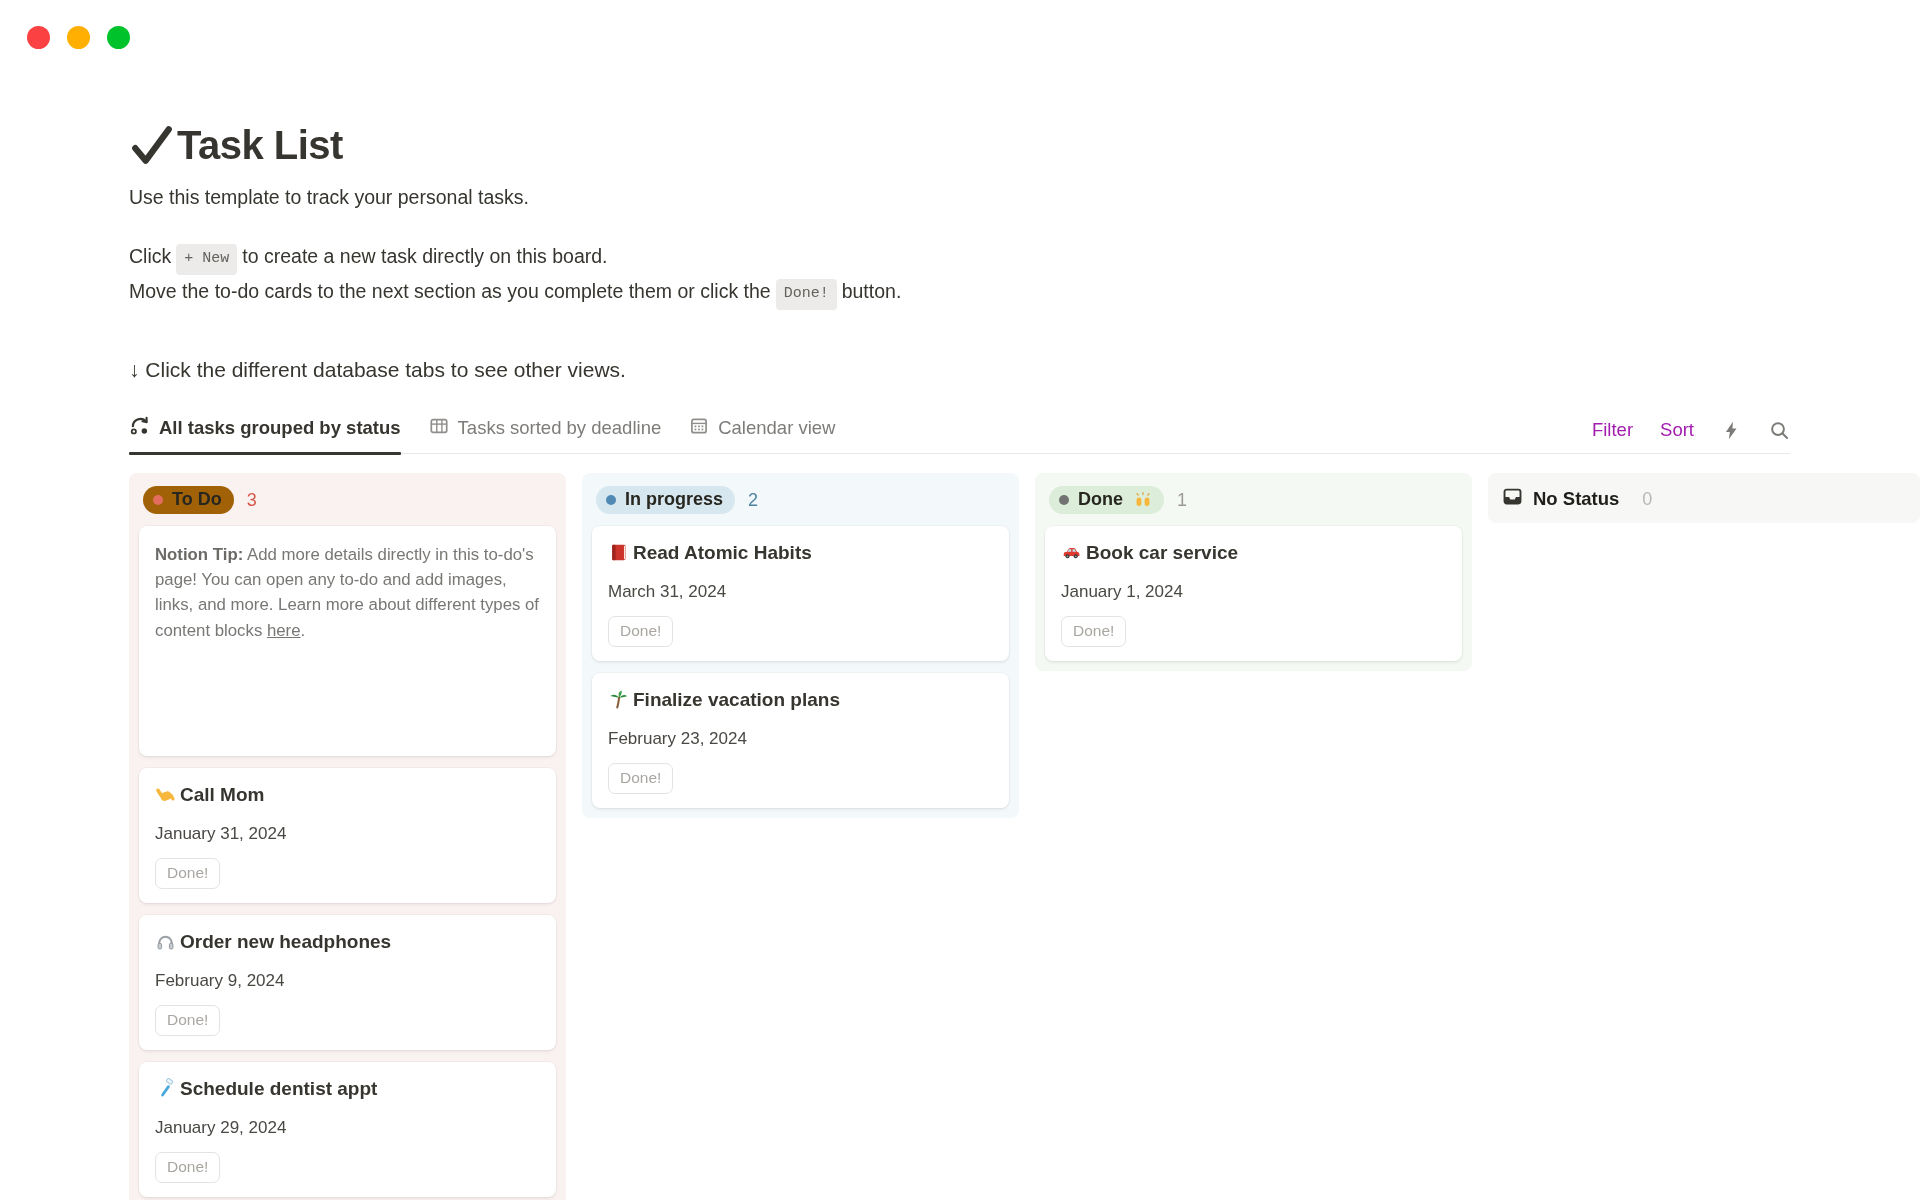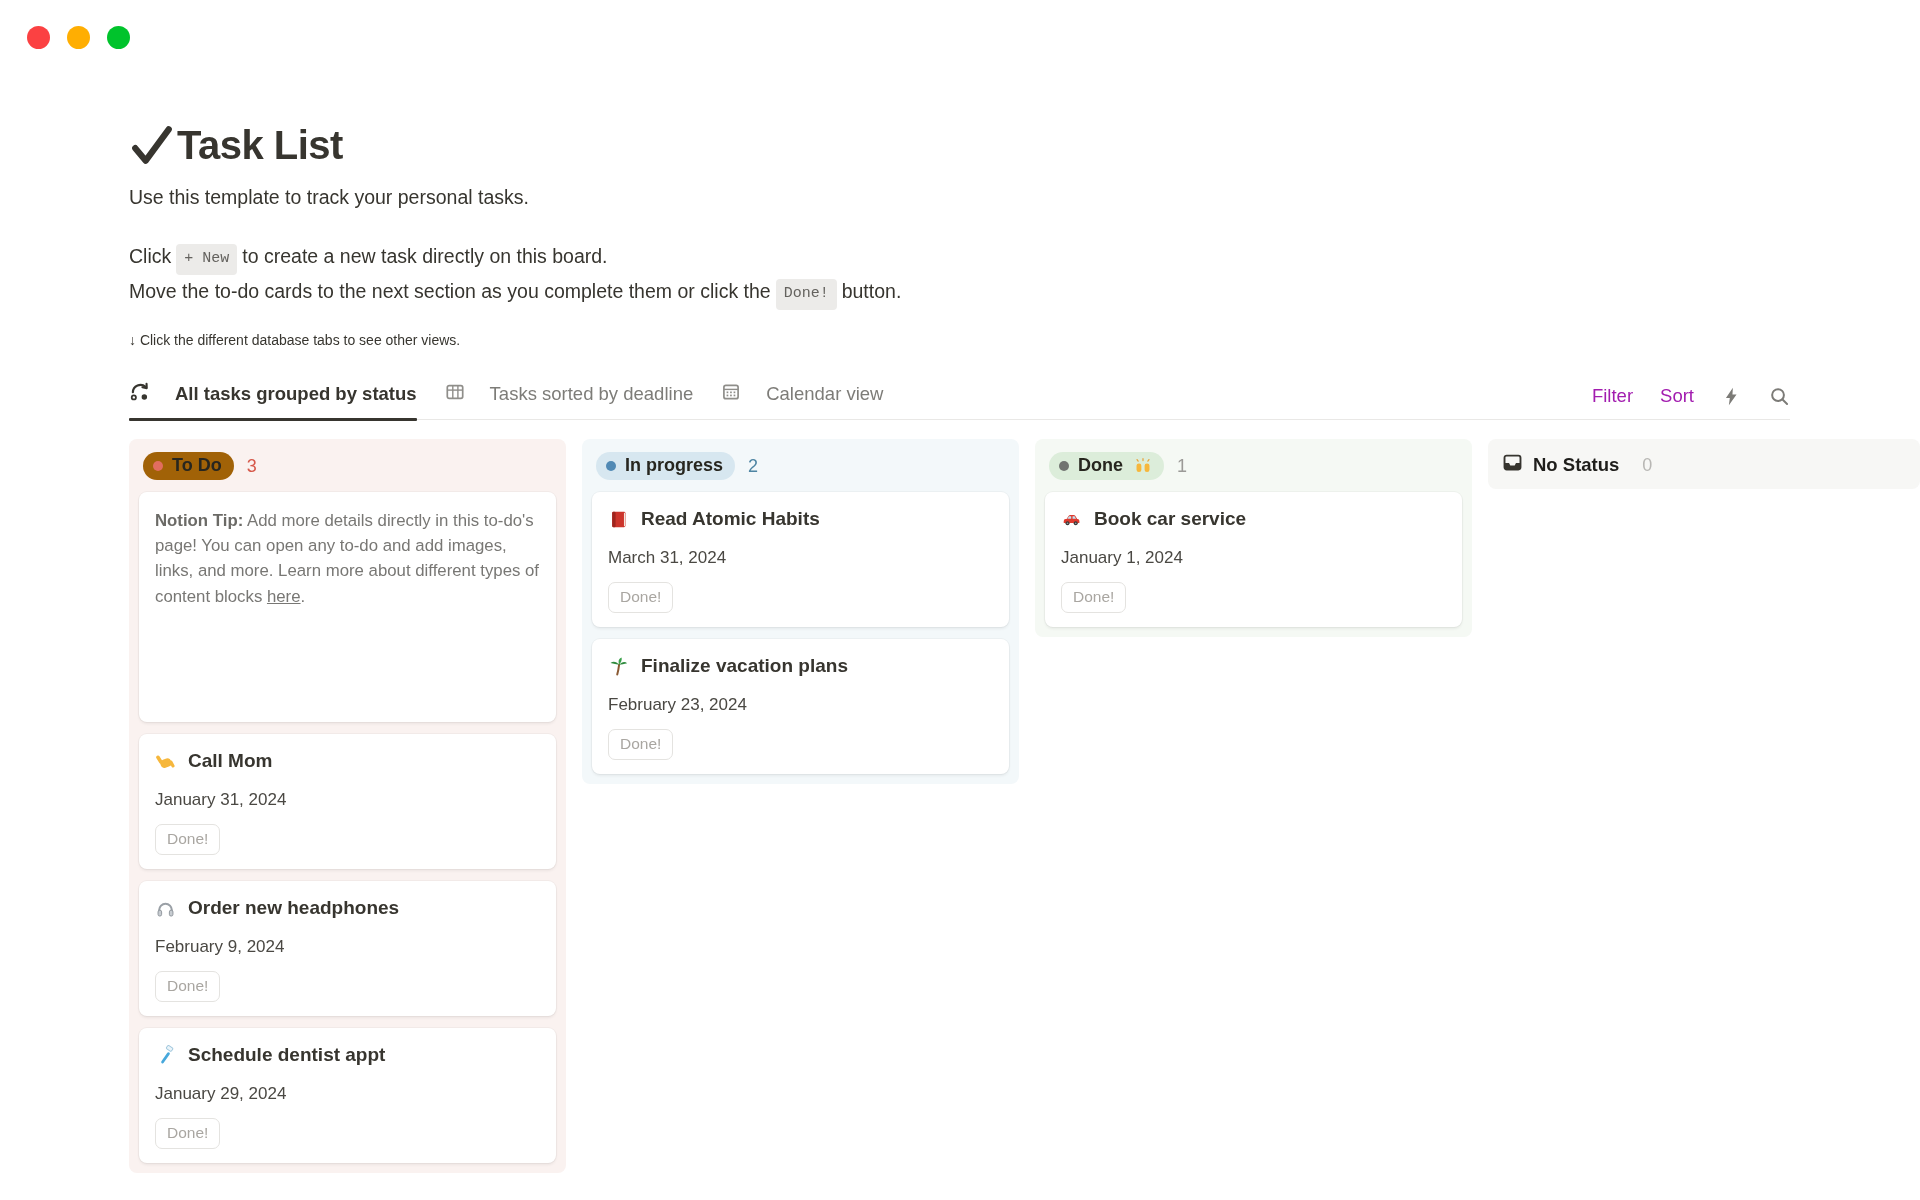--- a/index.html
+++ b/index.html
@@ -18,27 +18,27 @@
   .page-icon { width:46px; height:46px; display:inline-flex; }
   .page-title { font-size:40px; font-weight:700; letter-spacing:-0.5px; color:#37352F; }
 
   .subtitle { margin-top:18px; font-size:19.5px; }
 
   .instructions { margin-top:33px; }
   .instr-line { font-size:19.5px; line-height:28px; margin-bottom:2px; }
   .chip { display:inline-block; background:#ECEBE9; border-radius:4px; padding:1px 8px 2px;
           font-family:"Liberation Mono", monospace; font-size:15px; color:#64625E; margin:0 5px;
           vertical-align:1px; }
-  .instr-arrow { margin-top:22px; font-size:14px; }
+  .instr-arrow { margin-top:48px; font-size:21px; }
 
   
   .tabbar { margin-top:33px; width:1661px; display:flex; align-items:flex-end;
             border-bottom:1px solid #E9E8E6; }
   .tabs { display:flex; gap:28px; }
-  .tab { display:flex; align-items:center; gap:25px; font-size:18.5px; color:#7D7C78;
+  .tab { display:flex; align-items:center; gap:9px; font-size:18.5px; color:#7D7C78;
          padding-bottom:12px; position:relative; cursor:pointer; }
   .tab.active { color:#37352F; font-weight:700; }
   .tab.active::after { content:""; position:absolute; left:0; right:0; bottom:-1.5px;
                        height:2.5px; background:#37352F; border-radius:1px; }
   .tab svg { flex:none; }
   .view-controls { margin-left:auto; display:flex; align-items:center; gap:27px;
                    padding-bottom:12px; color:#a21caf; font-size:18.5px; }
   .vc-label { cursor:pointer; }
   .vc-icon { display:inline-flex; cursor:pointer; }
 
@@ -61,21 +61,21 @@
   .col-count { margin-left:13px; font-size:18px; font-weight:500; }
   .count-todo { color:#D6584A; } .count-inprogress { color:#4E85A3; }
   .count-done { color:#9B9A97; } .count-nostatus { color:#B8B7B4; }
 
   .nostatus-header { display:flex; align-items:center; gap:10px; padding:13px 14px 11px;
                      font-size:18.5px; font-weight:700; color:#1F1E1B; }
 
   .cards { display:flex; flex-direction:column; gap:12px; padding:1px 10px 10px; }
   .card { background:#ffffff; border-radius:8px; padding:16px 16px 14px; cursor:pointer;
           box-shadow:0 0 0 1px rgba(15,15,15,0.035), 0 2px 3px rgba(15,15,15,0.06); }
-  .card-title-row { display:flex; align-items:center; gap:12px; }
+  .card-title-row { display:flex; gap:4px; }
   .card-icon { width:21px; height:21px; display:inline-flex; flex:none; }
   .card-title { font-size:19px; font-weight:600; color:#37352F; }
   .card-date { margin-top:18px; font-size:17px; color:#4A4843; }
   .done-btn { margin-top:14px; display:inline-block; background:#fff; border:1px solid #E4E3E0;
               border-radius:7px; padding:5px 11px 6px; font-size:15.5px; color:#A9A6A1;
               font-family:"Liberation Sans", sans-serif; cursor:pointer; }
 
   .tip-card { height:230px; cursor:pointer; }
   .tip-text { font-size:16.8px; line-height:1.5; color:#787774; }
   .tip-bold { font-weight:700; color:#6B6A66; }

